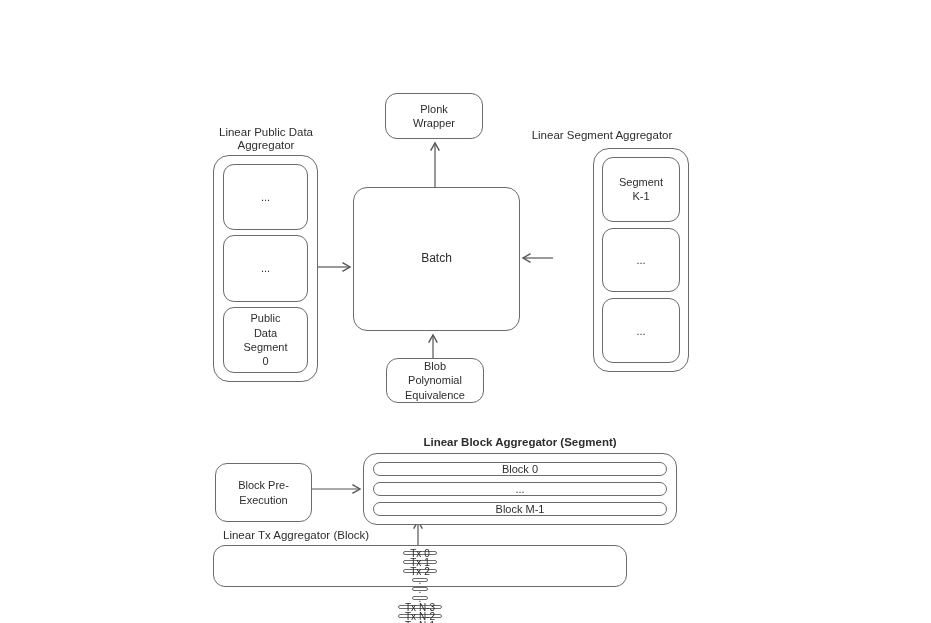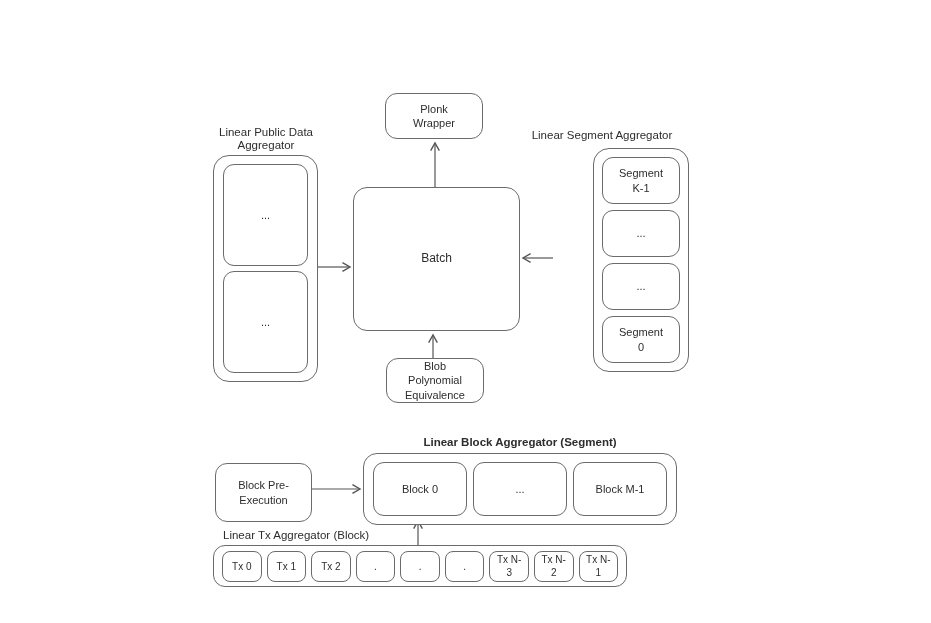--- a/index.html
+++ b/index.html
@@ -30,21 +30,21 @@
 
   .container {
     position: absolute;
     border: 1.2px solid #6b6b6b;
     border-radius: 16px;
     background: #ffffff;
     display: flex;
   }
   .container > .node { flex: 1; min-height: 0; min-width: 0; }
   .col { flex-direction: column; }
-  .row { }
+  .row { flex-direction: column; }
 
   .label {
     position: absolute;
     font-size: 11.5px;
     line-height: 13px;
     text-align: center;
     color: #2d2d2d;
   }
 
   
@@ -97,28 +97,28 @@
   </svg>
 
   <div class="node abs plonk">Plonk Wrapper</div>
   <div class="node abs blob">Blob Polynomial Equivalence</div>
   <div class="node abs batch">Batch</div>
 
   <div class="label lpda-label">Linear Public Data Aggregator</div>
   <div class="container col lpda">
     <div class="node">...</div>
     <div class="node">...</div>
+    <div class="node">Public Data Segment 0</div>
   </div>
 
   <div class="label lsa-label">Linear Segment Aggregator</div>
   <div class="container col lsa">
     <div class="node">Segment K-1</div>
     <div class="node">...</div>
     <div class="node">...</div>
-    <div class="node">Segment 0</div>
   </div>
 
   <div class="node abs bpe">Block Pre-Execution</div>
   <div class="label lba-label">Linear Block Aggregator (Segment)</div>
   <div class="container row blocks">
     <div class="node">Block 0</div>
     <div class="node">...</div>
     <div class="node">Block M-1</div>
   </div>
 

